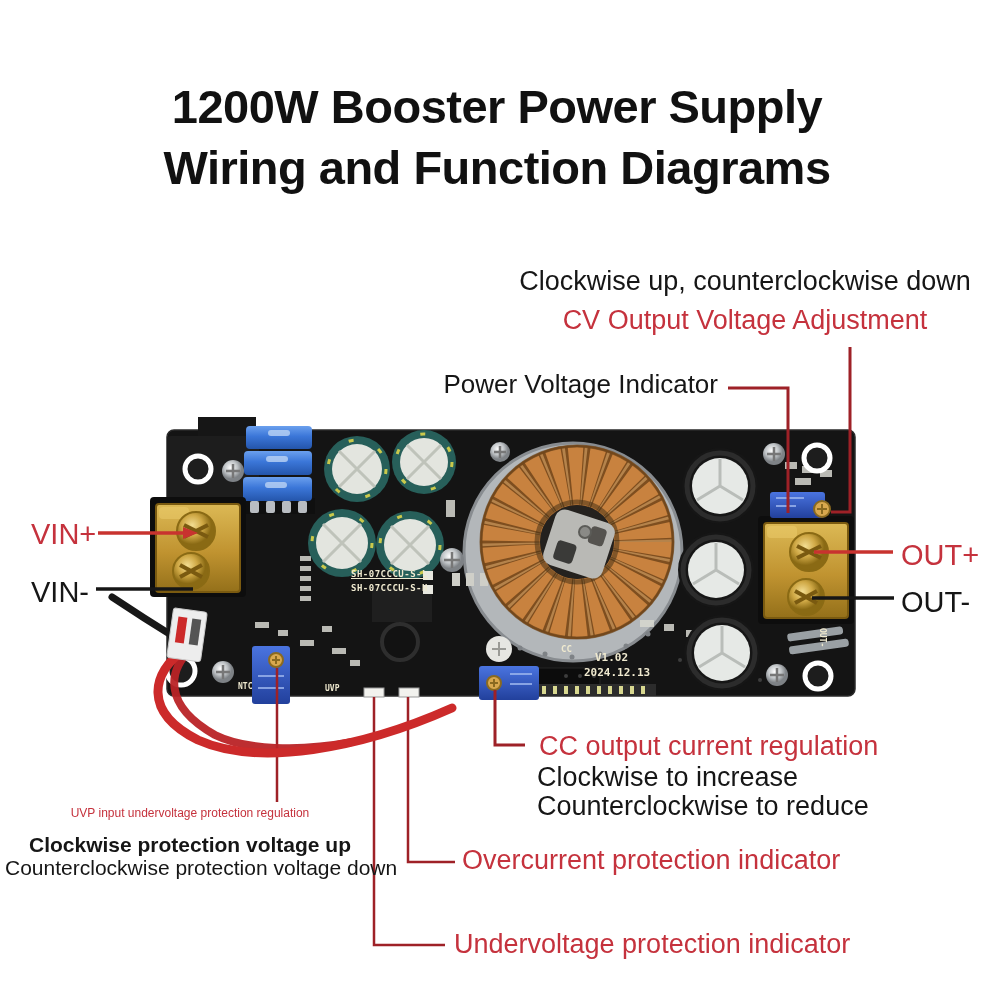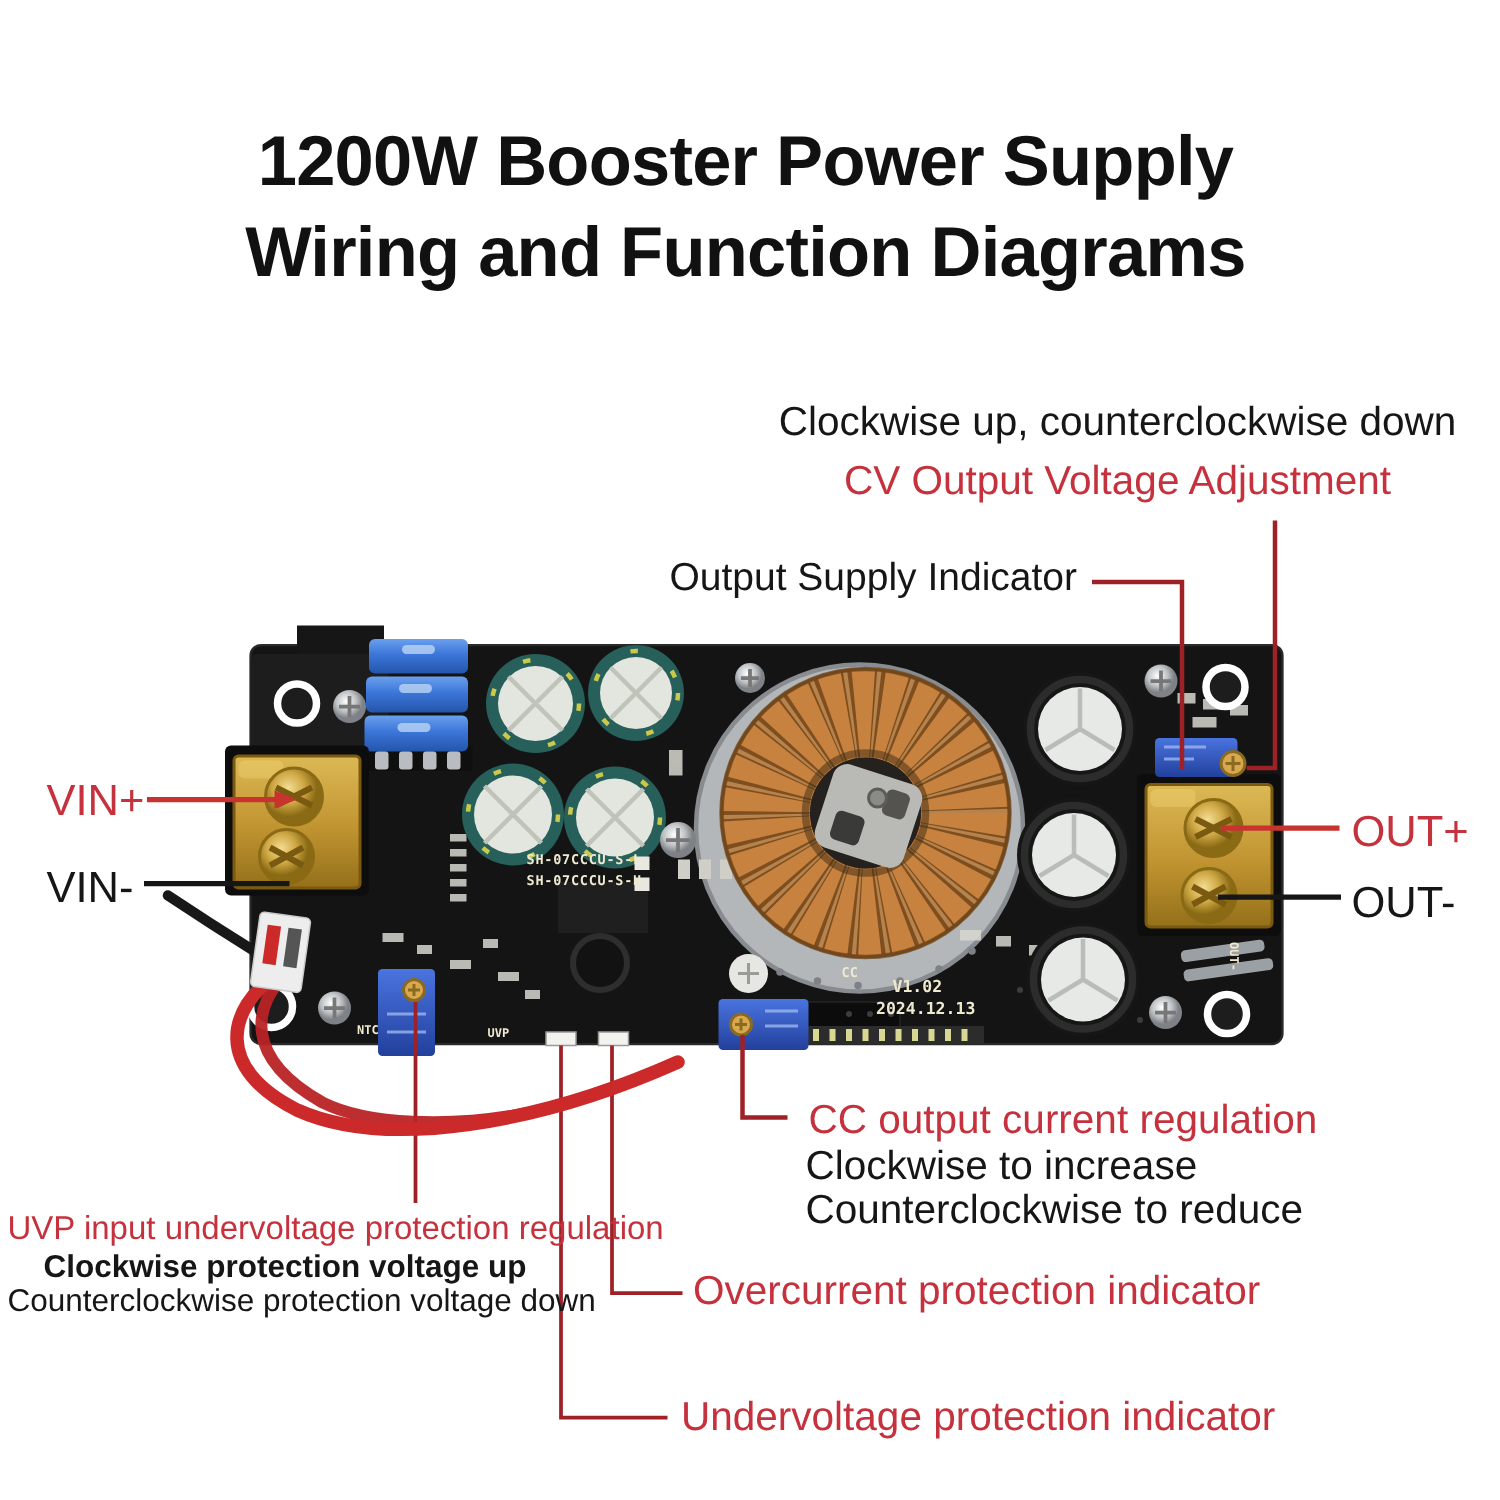--- a/index.html
+++ b/index.html
@@ -14,28 +14,28 @@
   .cv-note{left:445px;top:266px;width:600px;text-align:center;font-size:27px;}
   .cv-label{left:445px;top:305px;width:600px;text-align:center;font-size:27px;}
   .ovi{left:398px;top:369px;width:320px;text-align:right;font-size:26px;}
   .vinp{left:31px;top:518px;font-size:29px;font-weight:400;}
   .vinm{left:31px;top:576px;font-size:29px;font-weight:500;color:var(--black_text);}
   .outp{left:901px;top:539px;font-size:29px;font-weight:400;}
   .outm{left:901px;top:586px;font-size:29px;font-weight:500;color:var(--black_text);}
   .cc1{left:539px;top:731px;font-size:27px;}
   .cc2{left:537px;top:762px;font-size:27px;}
   .cc3{left:537px;top:791px;font-size:27px;}
-  .uvp1{left:5px;top:806px;width:370px;text-align:right;font-size:22px;}
+  .uvp1{left:5px;top:806px;width:370px;text-align:center;font-size:12px;}
   .uvp2{left:5px;top:833px;width:370px;text-align:center;font-size:21px;font-weight:bold;}
   .uvp3{left:5px;top:856px;width:370px;text-align:center;font-size:21px;}
   .oc{left:462px;top:845px;font-size:27px;}
   .uv{left:454px;top:929px;font-size:27px;}
   .silk{position:absolute;z-index:2;color:#efe9cf;font-family:"DejaVu Sans Mono",monospace;
         font-weight:bold;white-space:nowrap;}
-  .model1{left:351px;top:569px;font-size:9px;letter-spacing:.5px;}
+  .model1{left:351px;top:569px;font-size:9px;letter-spacing:.5px;text-decoration:underline;}
   .model2{left:351px;top:583px;font-size:9px;letter-spacing:.5px;}
   .ver{left:595px;top:651px;font-size:11px;}
   .date{left:584px;top:666px;font-size:11px;}
   .uvpsilk{left:325px;top:684px;font-size:8px;}
   .ccsilk{left:541px;top:644px;font-size:9px;margin-left:20px;}
   .ntcsilk{left:238px;top:682px;font-size:8px;}
   .outmsilk{left:818px;top:628px;font-size:8px;writing-mode:vertical-rl;}
 </style>
 </head>
 <body>
@@ -338,21 +338,21 @@
     </g>
   </svg>
 
   <div class="lbl title">
     <div>1200W Booster Power Supply</div>
     <div>Wiring and Function Diagrams</div>
   </div>
 
   <div class="lbl cv-note note-black">Clockwise up, counterclockwise down</div>
   <div class="lbl cv-label red">CV Output Voltage Adjustment</div>
-  <div class="lbl ovi note-black">Output Supply Indicator</div>
+  <div class="lbl ovi note-black">Power Voltage Indicator</div>
 
   <div class="lbl vinp red">VIN+</div>
   <div class="lbl vinm">VIN-</div>
   <div class="lbl outp red">OUT+</div>
   <div class="lbl outm">OUT-</div>
 
   <div class="lbl cc2 note-black">Clockwise to increase</div>
   <div class="lbl cc1 red">CC output current regulation</div>
   <div class="lbl cc3 note-black">Counterclockwise to reduce</div>
 

